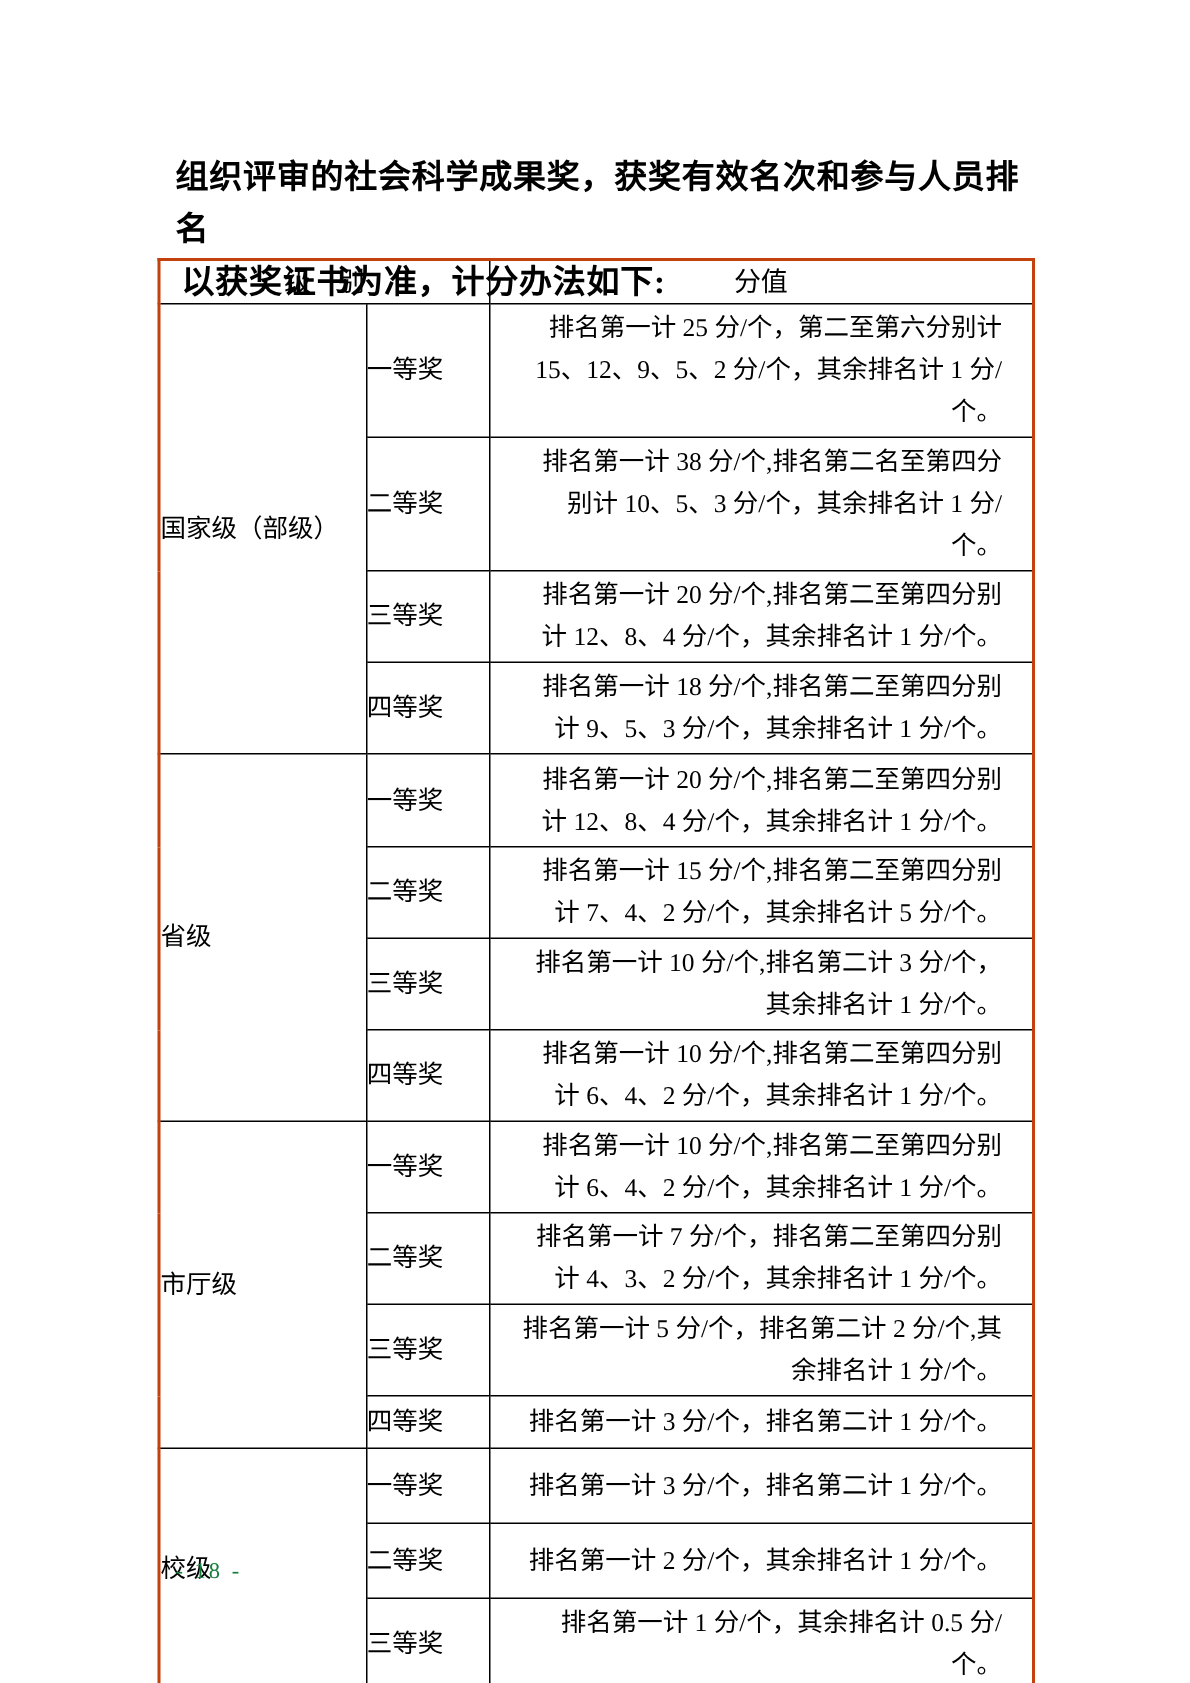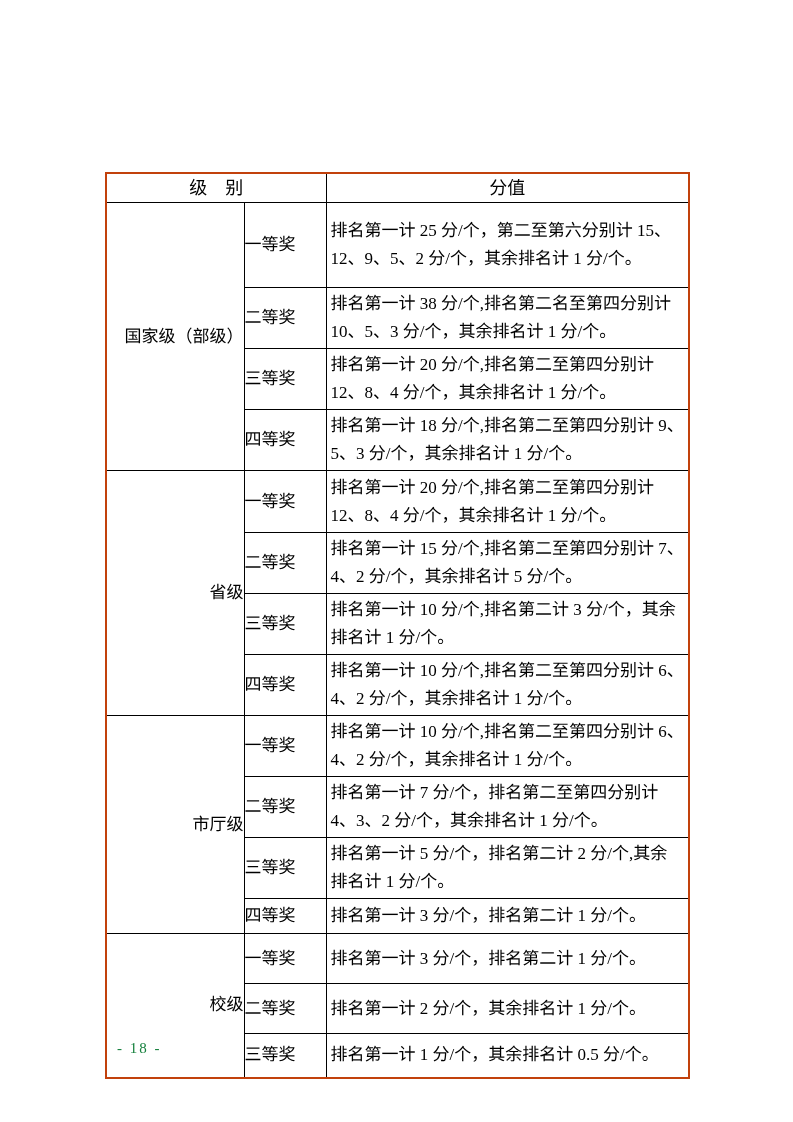--- a/index.html
+++ b/index.html
@@ -38,37 +38,41 @@
   table.score-table col.c-award { width: 82px; }
   table.score-table col.c-score { width: 363px; }
   table.score-table th,
   table.score-table td {
     border: 1px solid #000000;
     vertical-align: middle;
     font-weight: normal;
   }
   table.score-table { border: 2px solid #c2410c; font-family: Liberation Serif, serif; }
   th.hdr { font-weight: bold; font-size: 18px; text-align: center; height: 29px; }
-  td.level-cell { text-align: right; }
+  td.level-cell { text-align: left; }
   td.award-cell { }
-  td.score-cell { text-align: left; padding: 2px 4px; }
+  td.score-cell { text-align: right; padding: 2px 20px; }
   .page-number {
     position: absolute;
     left: 117px;
     top: 1040px;
     font-size: 15px;
     letter-spacing: 2px;
     color: #15803d;
   }
 </style>
 </head>
 <body>
 
 <div class="page">
 
+  <div class="intro">
+    <div class="line1">组织评审的社会科学成果奖，获奖有效名次和参与人员排名</div>
+    <div class="line2">以获奖证书为准，计分办法如下:</div>
+  </div>
 
   <table class="score-table">
     <colgroup>
       <col class="c-level">
         <col class="c-award">
         <col class="c-score">
     </colgroup>
     <thead>
       <tr>
         <th class="hdr" colspan="2">级　别</th>

